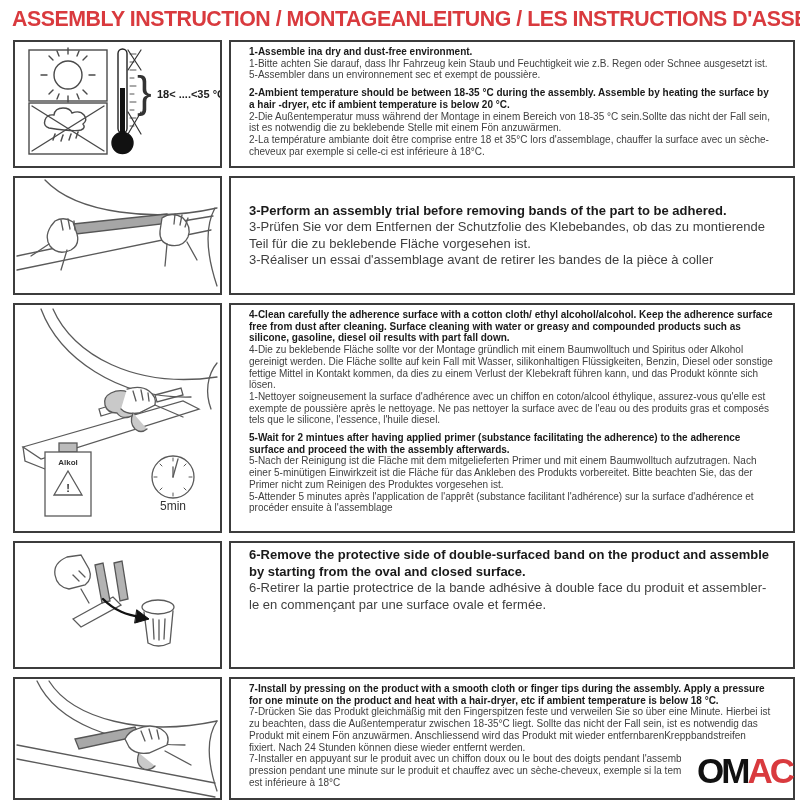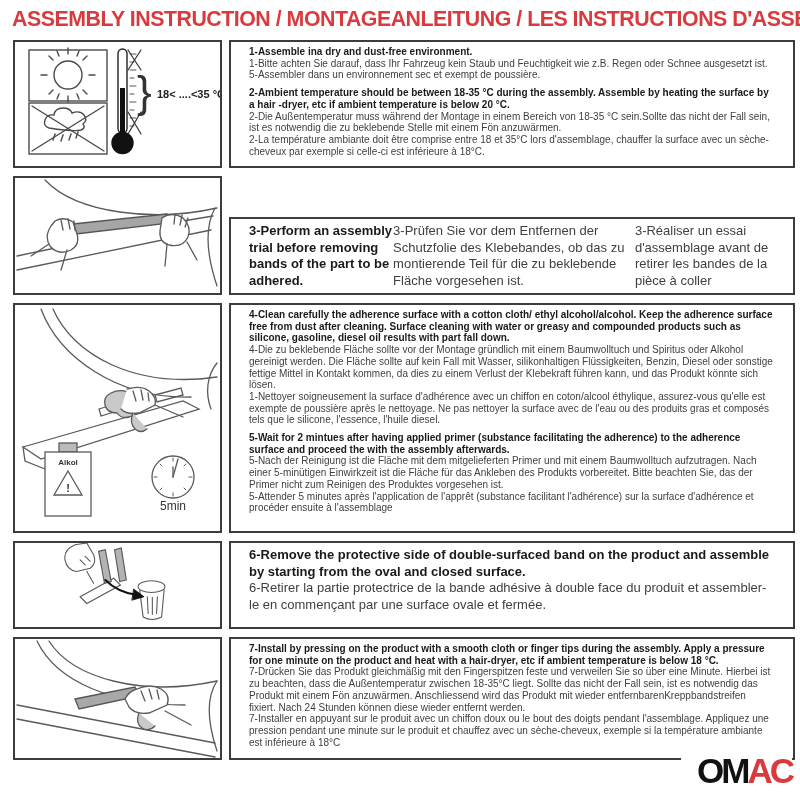--- a/index.html
+++ b/index.html
@@ -20,28 +20,28 @@
     background:#fff; overflow:hidden;
   }
   .illus svg { display:block; width:100%; height:100%; }
   .text {
     flex:1; margin-left:7px; border:2px solid #3c3c3c;
     padding:4px 18px; background:#fff;
   }
   .r1 { height:128px; }
   .r2 { height:119px; }
   .r3 { height:230px; }
-  .r4 { height:88px; }
+  .r4 { height:128px; }
   .r5 { height:123px; }
   .text p { margin:0; color:#3f3f3f; }
   .text p.bold { font-weight:bold; color:#1a1a1a; }
   .text p.spacer { height:6px; }
   .small .text p { font-size:10px; line-height:11.7px; }
   .large .text p { font-size:13px; line-height:16.5px; }
-  .centered .text { display:flex; flex-direction:row; justify-content:center;margin-top:41px; }
+  .centered .text { display:flex; flex-direction:column; justify-content:center; }
   .logo {
     position:absolute; top:746px; right:8px; background:#fff;
     padding:2px 0 2px 16px; font-weight:bold; font-size:35px;
     letter-spacing:-3px; line-height:46px; white-space:nowrap;
   }
   .logo .lg-black { color:#111; }
   .logo .lg-red { color:#d93a3e; }
   text { font-family:"Liberation Sans", sans-serif; }
 </style>
 </head>

